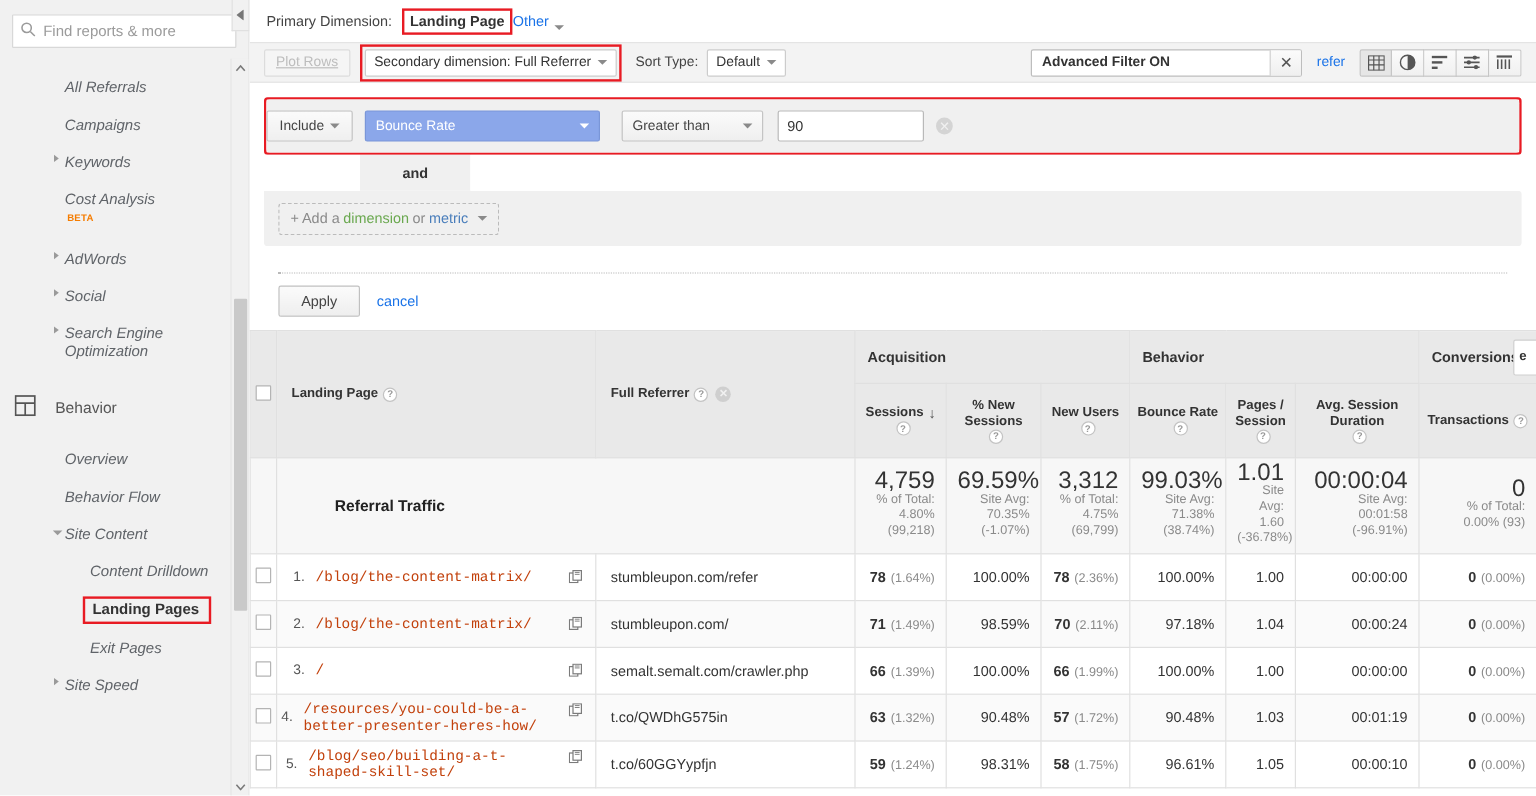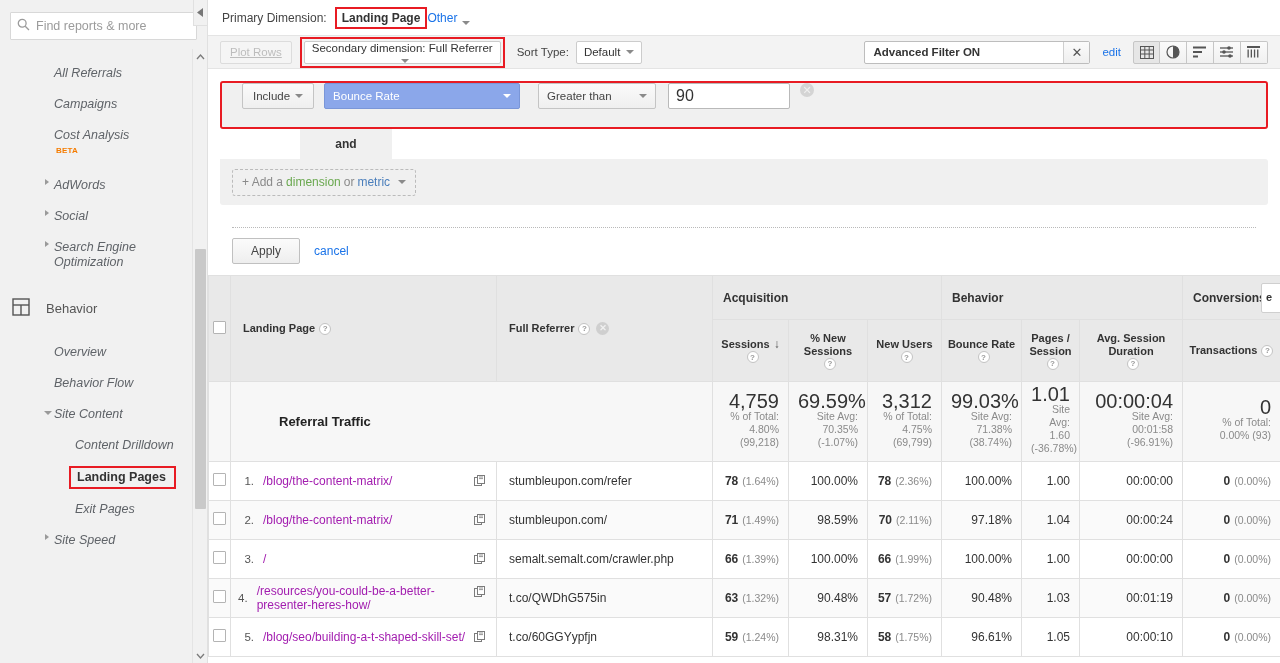--- a/index.html
+++ b/index.html
@@ -132,21 +132,21 @@
     border: 1px solid #ccc; border-radius: 2px;
     height: 23px; padding: 0 9px;
     display: inline-flex; align-items: center;
     font-size: 11.5px; color: #444; cursor: pointer;
   }
   .btn.disabled { color: #bdbdbd; background: #f5f5f5; border-color: #dcdcdc; cursor: default; text-decoration: underline; }
   .sec-dim-wrap { border: 2px solid #e81b23; padding: 2px; margin-left: 8px; }
   .sec-dim {
     background: #fff; border: 1px solid #ccc; border-radius: 2px;
     height: 23px; padding: 0 7px; display: inline-flex; align-items: center;
-    font-size: 11.5px; color: #333; min-width: 182px; justify-content: space-between; cursor: pointer; flex-direction: column;
+    font-size: 11.5px; color: #333; min-width: 182px; justify-content: space-between; cursor: pointer;
   }
   .sort-label { margin-left: 12px; font-size: 11.5px; color: #444; }
   .sort-sel {
     margin-left: 7px; background: #fff; border: 1px solid #ccc; border-radius: 2px;
     height: 23px; padding: 0 7px; display: inline-flex; align-items: center;
     font-size: 11.5px; color: #333; min-width: 66px; justify-content: space-between; cursor: pointer;
   }
   .tb-right { margin-left: auto; display: flex; align-items: center; }
   .adv-filter {
     display: flex; align-items: stretch; height: 23px;
@@ -172,21 +172,21 @@
   }
   .vbtn:first-child { border-left: 1px solid #c6c6c6; border-radius: 2px 0 0 2px; }
   .vbtn:last-child { border-radius: 0 2px 2px 0; }
   .vbtn.active { background: #e6e6e6; }
 
   
   .fb-area { padding: 12px 12px 0 12px; position: relative; }
   .fb-row-outer { border: 2px solid #e81b23; border-radius: 3px; }
   .fb-row {
     background: #f0f0f0; border-radius: 3px;
-    height: 44px; display: flex; padding: 0 20px;
+    height: 44px; display: flex; align-items: center; padding: 0 0;
   }
   .fb-btn {
     background: linear-gradient(#fbfbfb,#efefef);
     border: 1px solid #c4c4c4; border-radius: 2px;
     height: 26px; padding: 0 10px; display: inline-flex; align-items: center;
     font-size: 11.5px; color: #444; cursor: pointer;
   }
   .fb-metric {
     background: #8ba7ea; border: 1px solid #7a96d8; border-radius: 2px;
     height: 26px; width: 196px; margin-left: 10px;
@@ -197,21 +197,21 @@
   .fb-op {
     background: linear-gradient(#fbfbfb,#efefef);
     border: 1px solid #c4c4c4; border-radius: 2px;
     height: 26px; width: 118px; margin-left: 18px;
     display: inline-flex; align-items: center; justify-content: space-between;
     padding: 0 8px; font-size: 11.5px; color: #444; cursor: pointer;
   }
   .fb-val {
     background: #fff; border: 1px solid #b9b9b9; border-radius: 2px;
     height: 26px; width: 122px; margin-left: 12px;
-    padding: 0 7px; font-size: 16px; color: #333;
+    padding: 0 7px; font-size: 12px; color: #333;
     font-family: "Liberation Sans", sans-serif; outline: none;
   }
   .fb-remove {
     margin-left: 10px; width: 14px; height: 14px; border-radius: 50%;
     background: #d4d4d4; color: #f0f0f0; font-size: 11px;
     display: inline-flex; align-items: center; justify-content: center; cursor: pointer;
   }
   .and-row { display: flex; align-items: stretch; height: 30px; }
   .and-l { width: 80px; background: #fff; }
   .and-chip {
@@ -284,21 +284,21 @@
   .sum-row td { background: #f7f7f7; height: 80px; }
   .sum-name { font-size: 13px; font-weight: bold; color: #222; padding-left: 48px !important; }
   .sum-cell { text-align: right; padding: 0 9px !important; line-height: 13px; }
   .sum-big { font-size: 20px; color: #333; font-weight: normal; display: block; margin-bottom: 2px; }
   .sum-sub { font-size: 10.5px; color: #8a8a8a; display: block; }
   .data-row td { height: 39px; background: #fff; font-size: 12px; }
   .data-row.alt td { background: #fafafa; }
   .rownum { color: #555; font-size: 11.5px; text-align: right; padding-right: 7px !important; width: 30px; }
   .lp-cell { padding: 0 6px 0 0 !important; }
   .lp-flex { display: flex; align-items: center; }
-  .lp-link { color: #a21caf; text-decoration: none; cursor: pointer; line-height: 14px; flex: 1 1 auto; padding-left: 2px; }
+  .lp-link { color: #c2410c; text-decoration: none; cursor: pointer; line-height: 14px; flex: 1 1 auto; padding-left: 2px; font-family: Liberation Mono, monospace; }
   .ext-ico { flex: 0 0 12px; margin-left: 6px; margin-right: 4px; align-self: flex-start; margin-top: 2px; cursor: pointer; }
   .ref-cell { padding-left: 12px !important; color: #333; }
   .num-cell { text-align: right; padding: 0 9px !important; color: #333; }
   .num-b { font-weight: bold; }
   .num-pct { color: #8a8a8a; font-size: 10.5px; margin-left: 4px; text-align: right; }
   .conv-edge { position: relative; }
   .ecom-box {
     position: absolute; right: -9px; top: 7px;
     width: 28px; height: 30px; background: #fff;
     border: 1px solid #cfcfcf; border-radius: 2px;
@@ -332,20 +332,26 @@
     <div class="nav-scroll">
       <div class="nav" id="nav-top">
           <div class="nav-item lvl2">
             <span class="caret-holder">
               <span class="lbl">All Referrals</span>
             </span>
           </div>
           <div class="nav-item lvl2">
             <span class="caret-holder">
               <span class="lbl">Campaigns</span>
+            </span>
+          </div>
+          <div class="nav-item lvl2">
+            <span class="caret-holder">
+              <i class="caret"></i>
+              <span class="lbl">Keywords</span>
             </span>
           </div>
           <div class="nav-item lvl2">
             <span class="caret-holder"><span class="lbl">Cost Analysis</span><sup class="badge-beta">BETA</sup></span>
           </div>
           <div class="nav-item lvl2">
             <span class="caret-holder">
               <i class="caret"></i>
               <span class="lbl">AdWords</span>
             </span>
@@ -450,21 +456,21 @@
       <span class="sort-sel">
         <span>Default</span>
         <i class="arw-dn"></i>
       </span>
 
       <span class="tb-right">
         <span class="adv-filter">
           <span class="txt">Advanced Filter ON</span>
           <span class="xbtn">✕</span>
         </span>
-        <span class="edit-link">edit</span>
+        <span class="edit-link">refer</span>
         <span class="viewgroup">
           <span class="vbtn active">
             <svg width="14" height="13" viewBox="0 0 14 13">
                 <rect x="0.5" y="0.5" width="13" height="12" fill="none" stroke="#555" stroke-width="1"></rect>
                 <line x1="0.5" y1="4" x2="13.5" y2="4" stroke="#555" stroke-width="1"></line>
                 <line x1="0.5" y1="8" x2="13.5" y2="8" stroke="#555" stroke-width="1"></line>
                 <line x1="4.8" y1="0.5" x2="4.8" y2="12.5" stroke="#555" stroke-width="1"></line>
                 <line x1="9.2" y1="0.5" x2="9.2" y2="12.5" stroke="#555" stroke-width="1"></line>
               </svg>
           </span>

